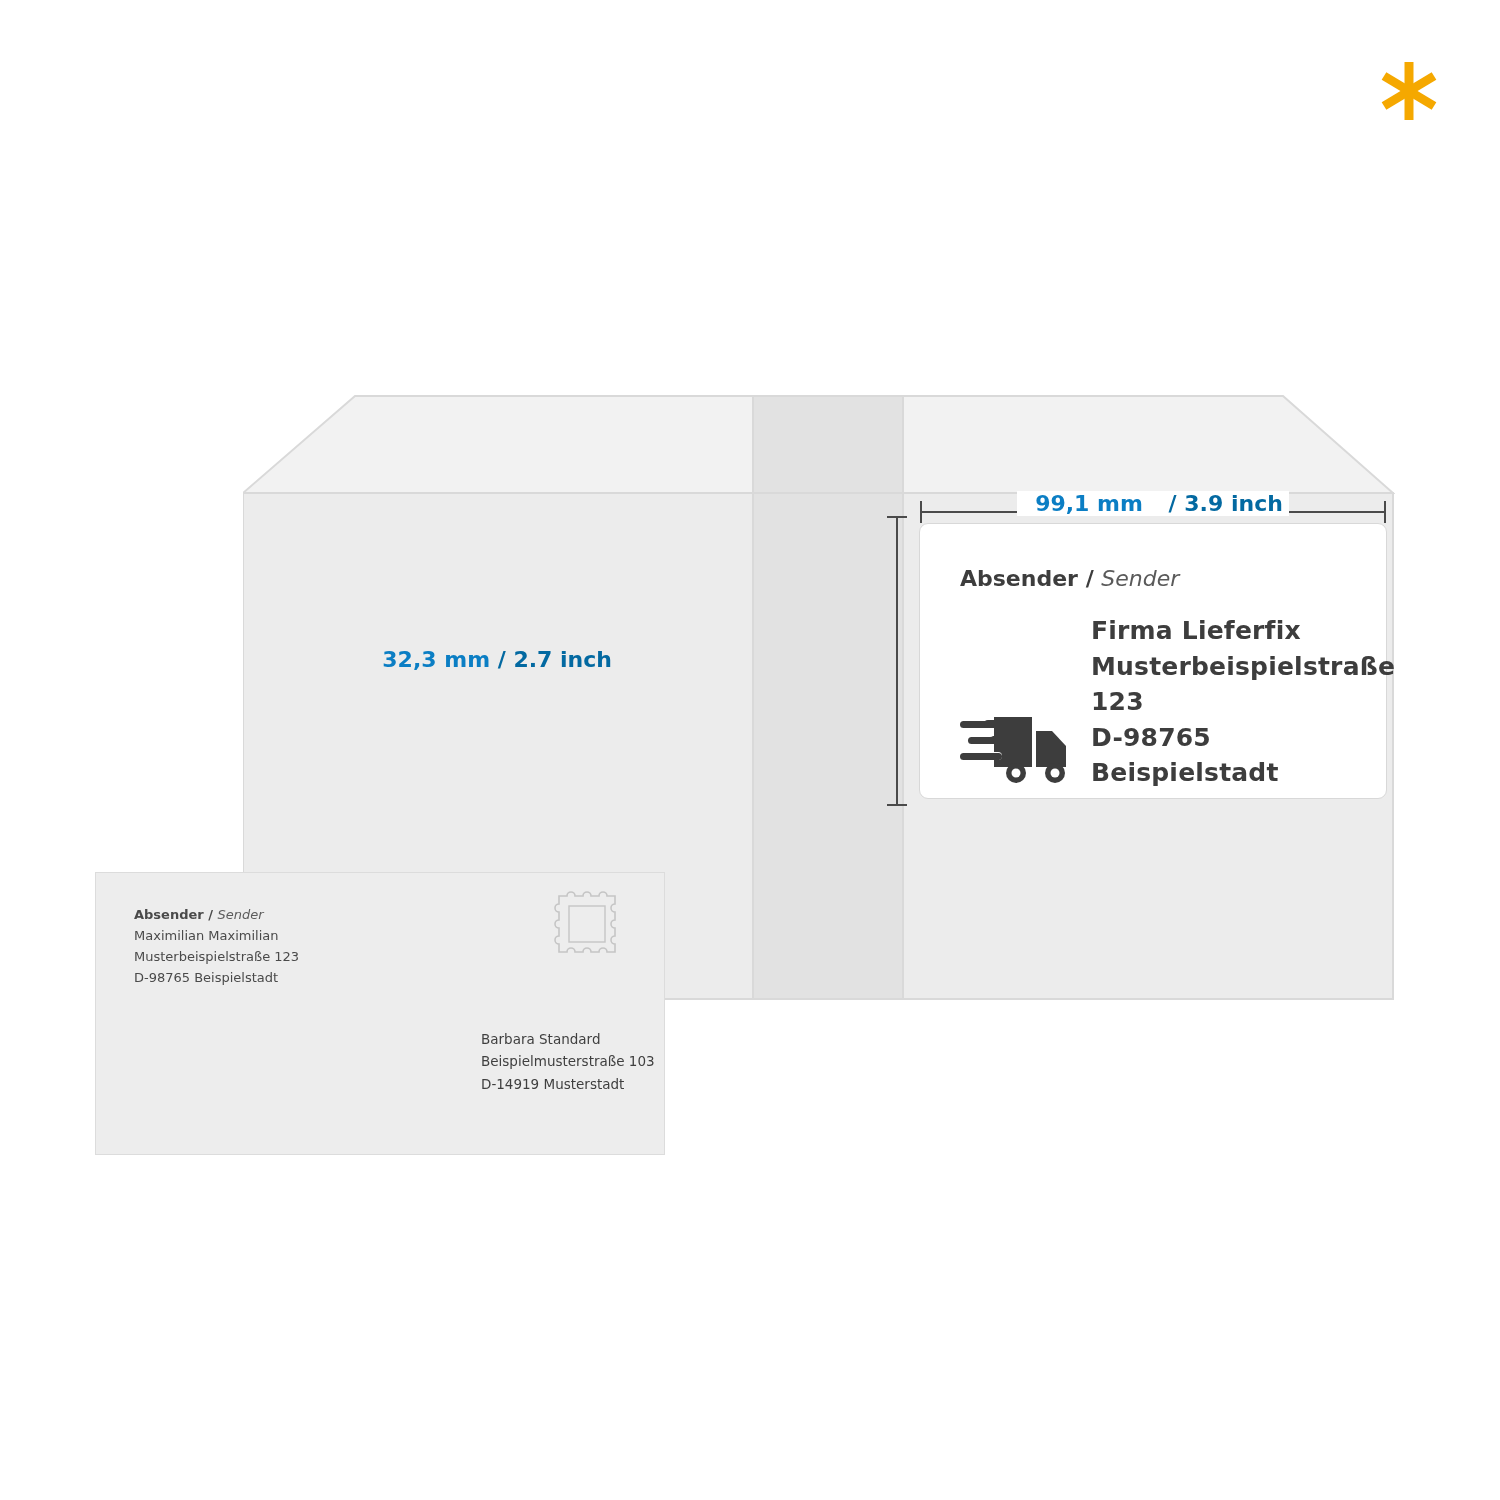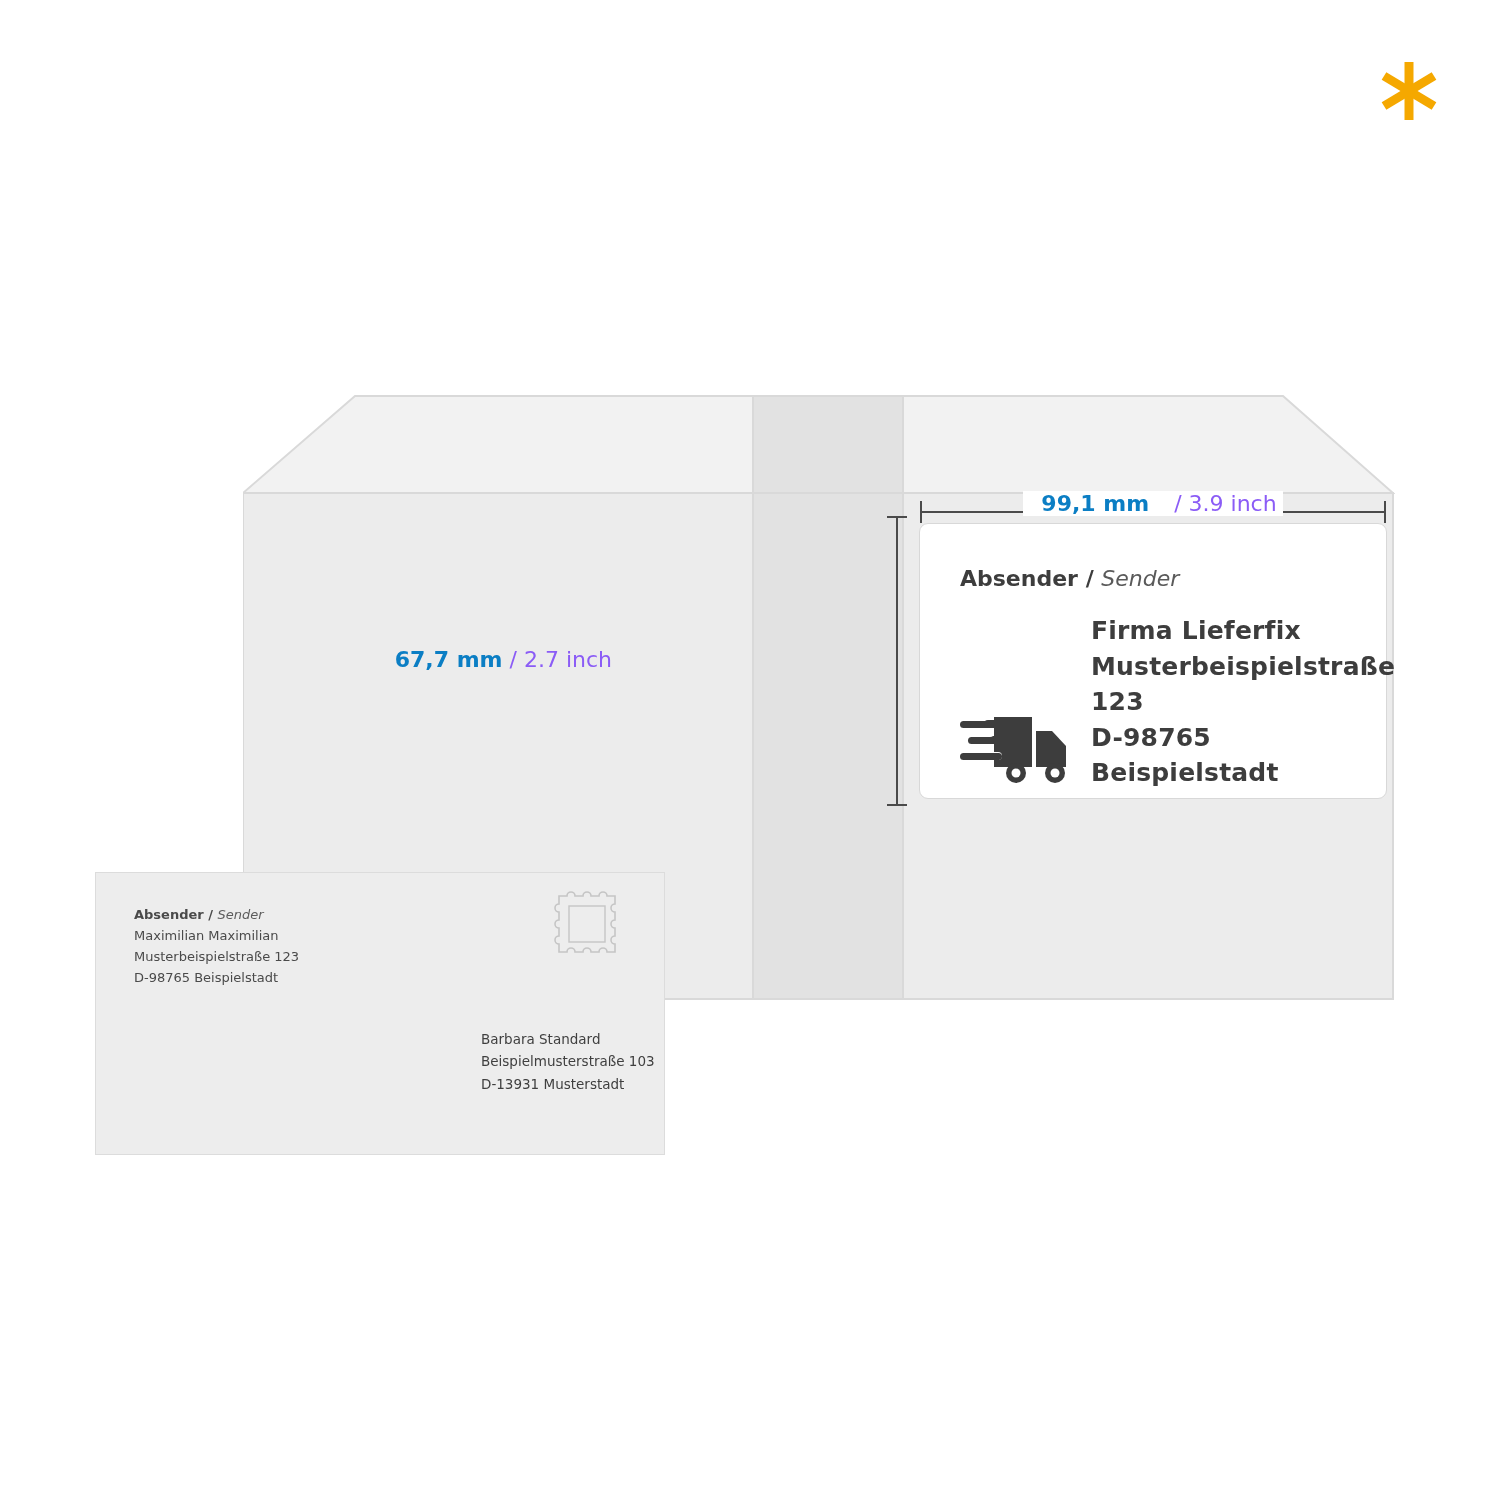--- a/index.html
+++ b/index.html
@@ -116,21 +116,21 @@
     width: 22px;
   }
   .dim-left-text {
     position: absolute;
     right: 888px;
     top: 647px;
     font-size: 22px;
     white-space: nowrap;
   }
   .dim-val { color: #0b7ec4; font-weight: 700; }
-  .dim-alt { color: #8b5cf6; font-weight: 400; }
+  .dim-alt { color: #0369a1; font-weight: 700; }
 
   
   .envelope {
     position: absolute;
     left: 95px;
     top: 872px;
     width: 570px;
     height: 283px;
     background: #ededed;
     border: 1px solid #dcdcdc;
@@ -222,21 +222,21 @@
 </div>
 
 <div class="dim-left">
   <svg viewBox="0 0 22 292" width="22" height="292" aria-hidden="true">
     <line x1="11" y1="2" x2="11" y2="290" stroke="#4a4a4a" stroke-width="2"></line>
     <line x1="1" y1="2" x2="21" y2="2" stroke="#4a4a4a" stroke-width="2"></line>
     <line x1="1" y1="290" x2="21" y2="290" stroke="#4a4a4a" stroke-width="2"></line>
   </svg>
 </div>
 <div class="dim-left-text">
-  <span class="dim-val">67,7 mm</span><span class="dim-alt"> / 2.7 inch</span>
+  <span class="dim-val">32,3 mm</span><span class="dim-alt"> / 2.7 inch</span>
 </div>
 
 <div class="ship-label">
   <div class="ship-sender">
     <span>Absender</span><span> / </span><span class="it">Sender</span>
   </div>
   <div class="ship-body">
     <div class="truck-icon">
       <svg viewBox="0 0 118 84" width="118" height="84" aria-hidden="true">
         <g fill="#3d3d3d">
@@ -276,18 +276,18 @@
                v8 a4 4 0 0 0 0 8 v8 a4 4 0 0 0 0 8 v8 a4 4 0 0 0 0 8 v8
                h-8 a4 4 0 0 0-8 0 h-8 a4 4 0 0 0-8 0 h-8 a4 4 0 0 0-8 0 h-8
                v-8 a4 4 0 0 1 0-8 v-8 a4 4 0 0 1 0-8 v-8 a4 4 0 0 1 0-8 z" fill="none" stroke="#c5c5c5" stroke-width="1.6"></path>
       <rect x="15" y="15" width="36" height="36" fill="none" stroke="#c5c5c5" stroke-width="1.4"></rect>
     </svg>
   </div>
 
   <div class="env-recipient">
     <div>Barbara Standard</div>
     <div>Beispielmusterstraße 103</div>
-    <div>D-13931 Musterstadt</div>
+    <div>D-14919 Musterstadt</div>
   </div>
 </div>
 
 <div class="caption">
 </div>
 
 </body></html>

